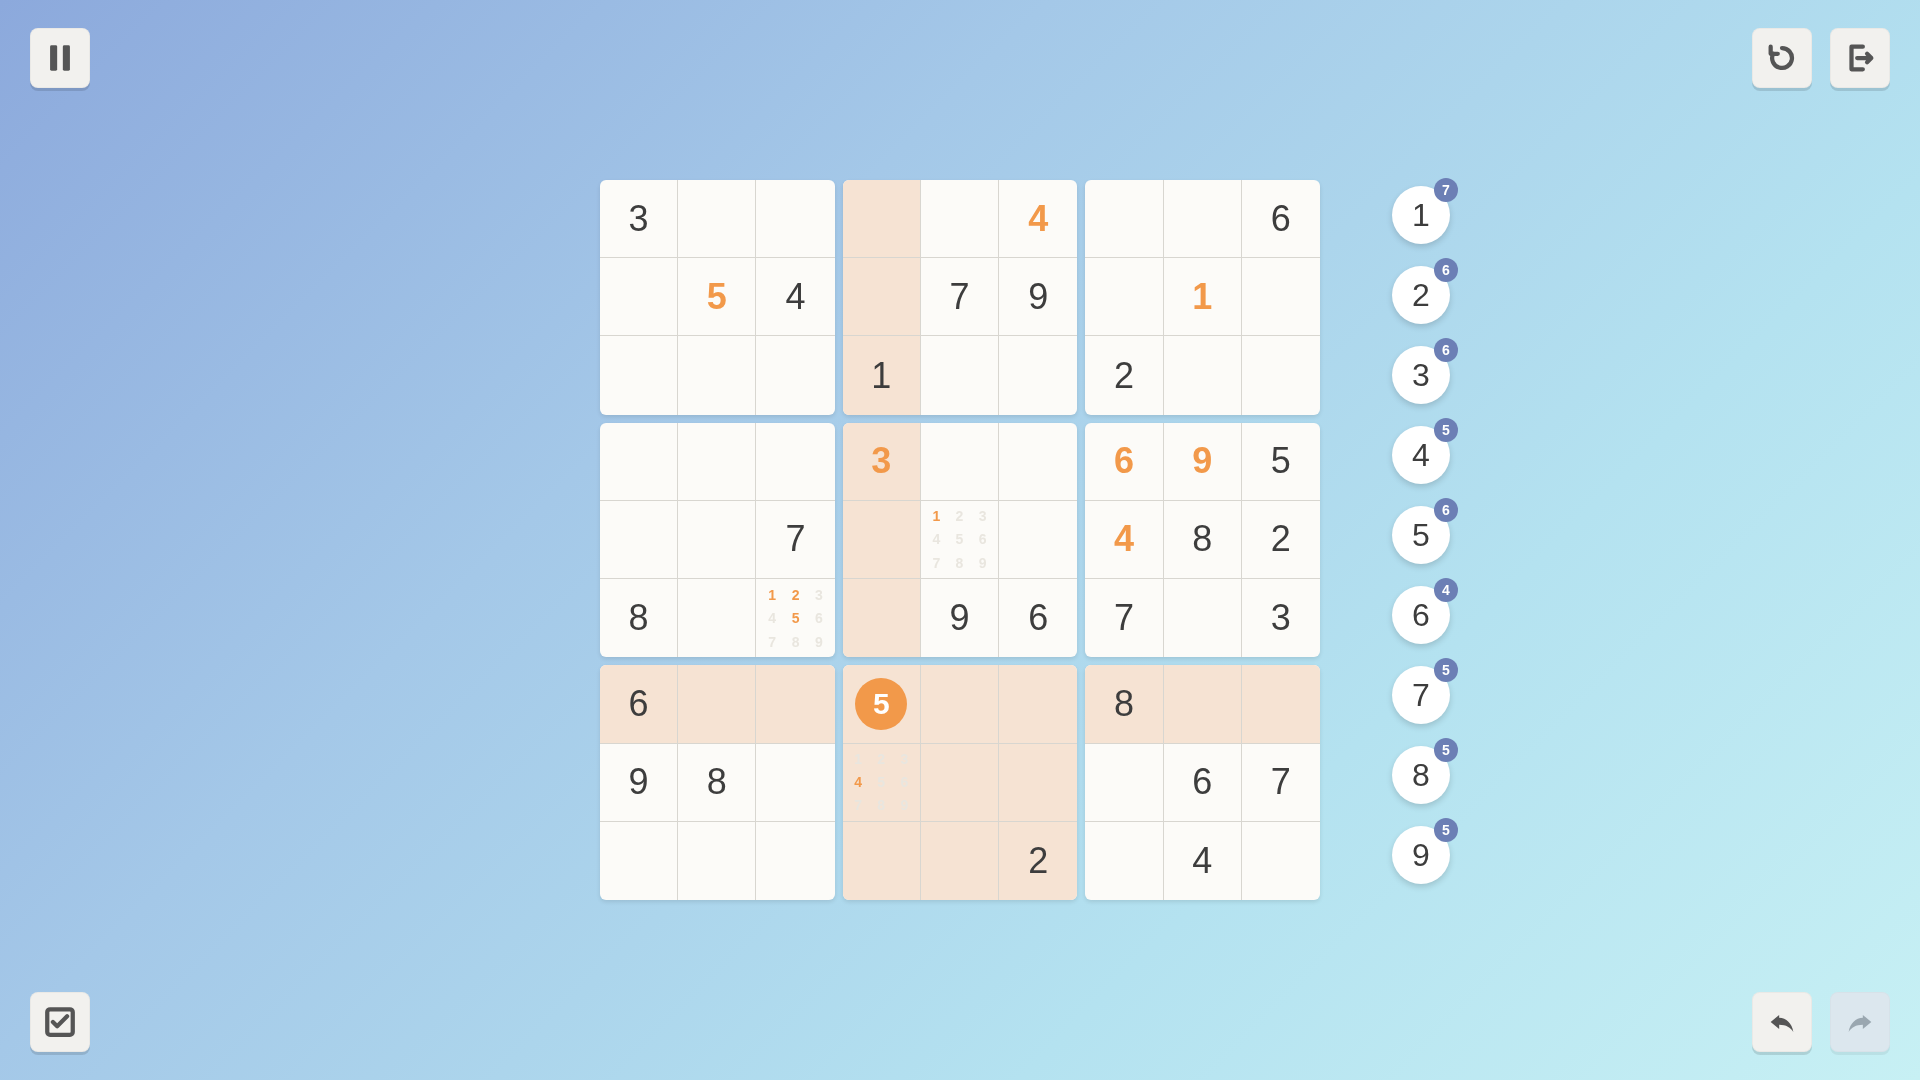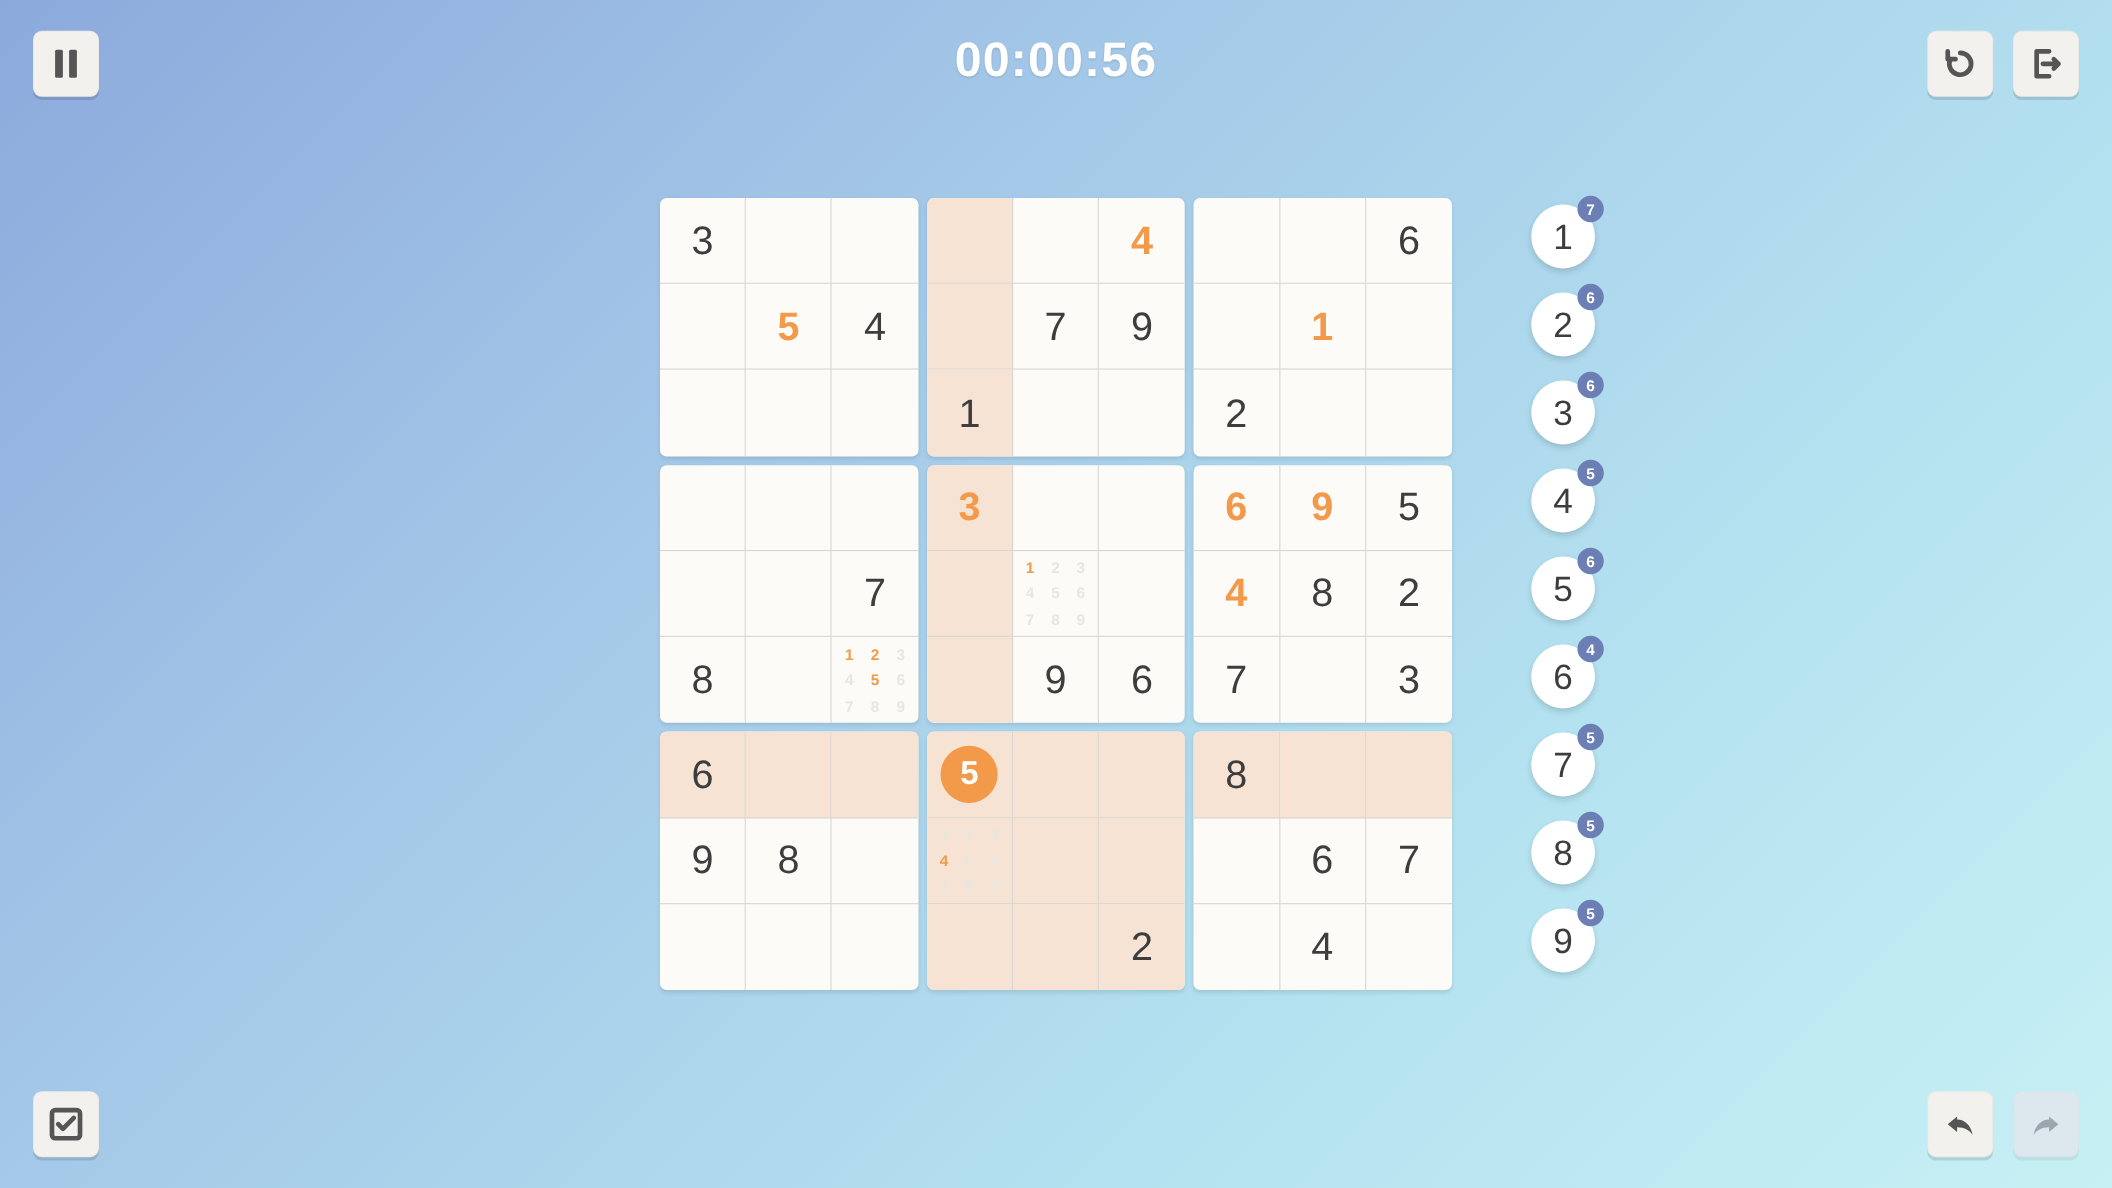--- a/index.html
+++ b/index.html
@@ -208,21 +208,20 @@
     <svg viewBox="0 0 24 24">
         <path d="M10 7l-6 5 6 5v-3c5 0 8 2 10 5-1-6-5-10-10-10V7z" fill="currentColor"></path>
       </svg>
   </div>
   <div class="ibtn disabled" style="right:30px; bottom:28px;">
     <svg viewBox="0 0 24 24">
         <path d="M14 7l6 5-6 5v-3c-5 0-8 2-10 5 1-6 5-10 10-10V7z" fill="currentColor"></path>
       </svg>
   </div>
 
-  <div class="timer">00:00:56</div>
 
   <div class="board" id="board">
       <div class="box">
         <div class="cell">3</div>
         <div class="cell"></div>
         <div class="cell"></div>
         <div class="cell"></div>
         <div class="cell user">5</div>
         <div class="cell">4</div>
         <div class="cell"></div>

